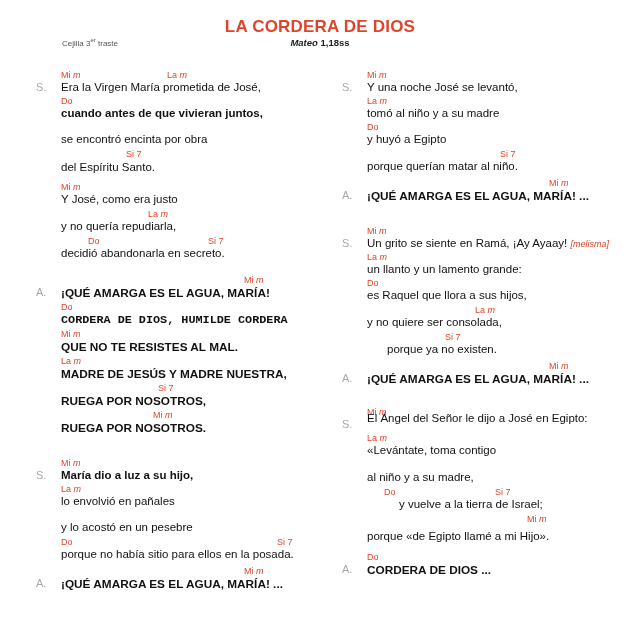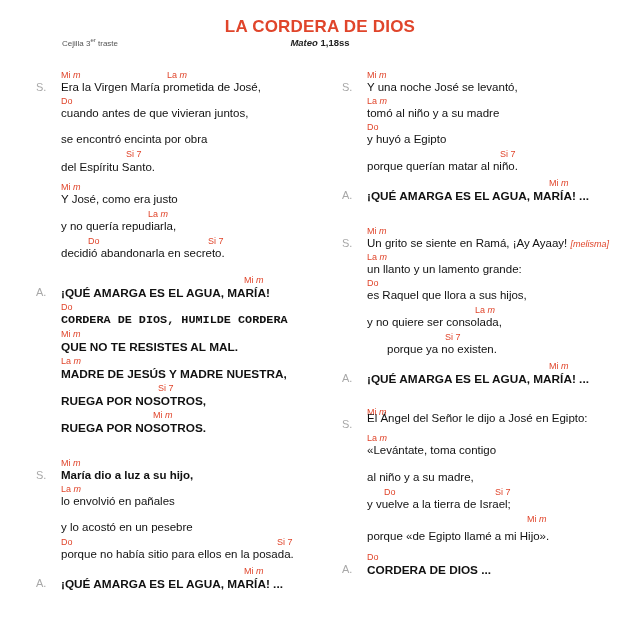--- a/index.html
+++ b/index.html
@@ -32,21 +32,21 @@
 
 <div class="col left" id="colL">
     <div class="line" style="top: 70px;">
       <span class="chord" style="left: 25px; top: 0px;"><span>Mi</span> <span class="q">m</span></span>
       <span class="chord" style="left: 131px; top: 0px;"><span>La</span> <span class="q">m</span></span>
       <span class="marker" style="top: 11px;">S.</span>
       <span class="text" style="top: 11px;"><span>Era la Virgen María prometida de José,</span></span>
     </div>
     <div class="line" style="top: 96px;">
       <span class="chord" style="left: 25px; top: 0px;"><span>Do</span></span>
-      <span class="text" style="top: 11px;"><span>cuando antes de que vivieran juntos,</span></span>
+      <span class="text" style="top: 11px; font-weight: bold;"><span>cuando antes de que vivieran juntos,</span></span>
     </div>
     <div class="line" style="top: 122px;">
       <span class="text" style="top: 11px; text-align: right;"><span>se encontró encintа por obra</span></span>
     </div>
     <div class="line" style="top: 149px;">
       <span class="chord" style="left: 90px; top: 0px;"><span>Si 7</span></span>
       <span class="text" style="top: 12px;"><span>del Espíritu Santo.</span></span>
     </div>
     <div class="line" style="top: 182px;">
       <span class="chord" style="left: 25px; top: 0px;"><span>Mi</span> <span class="q">m</span></span>
@@ -166,21 +166,21 @@
     <div class="line" style="top: 433px;">
       <span class="chord" style="left: 25px; top: 0px;"><span>La</span> <span class="q">m</span></span>
       <span class="text" style="top: 11px;"><span>«Levántate, toma contigo</span></span>
     </div>
     <div class="line" style="top: 460px;">
       <span class="text" style="top: 11px;"><span>al niño y a su madre,</span></span>
     </div>
     <div class="line" style="top: 487px;">
       <span class="chord" style="left: 42px; top: 0px;"><span>Do</span></span>
       <span class="chord" style="left: 153px; top: 0px;"><span>Si 7</span></span>
-      <span class="text" style="top: 11px;"><span>y vuelve a la tierra de Israel;</span></span>
+      <span class="text" style="top: 11px; margin-left: 32px;"><span>y vuelve a la tierra de Israel;</span></span>
     </div>
     <div class="line" style="top: 514px;">
       <span class="chord" style="left: 185px; top: 0px;"><span>Mi</span> <span class="q">m</span></span>
       <span class="text" style="top: 16px;"><span>porque «de Egipto llamé a mi Hijo».</span></span>
     </div>
     <div class="line" style="top: 552px;">
       <span class="chord" style="left: 25px; top: 0px;"><span>Do</span></span>
       <span class="marker" style="top: 11px;">A.</span>
       <span class="text bold" style="top: 11px;"><span>CORDERA DE DIOS ...</span></span>
     </div>

